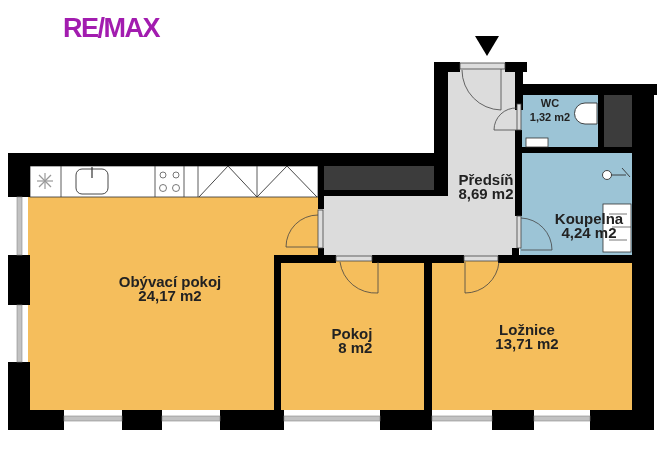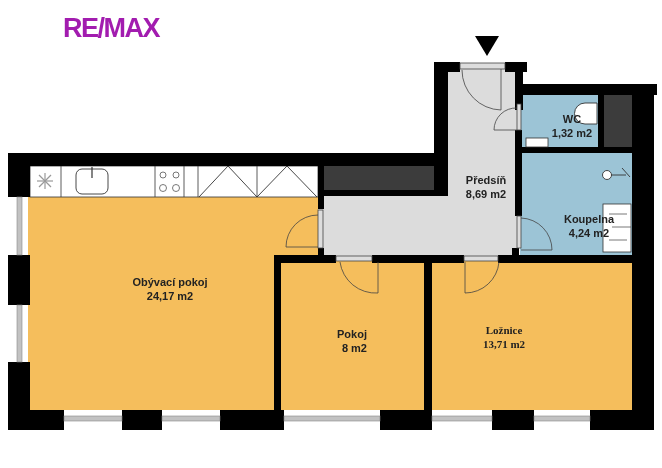--- a/index.html
+++ b/index.html
@@ -1,19 +1,19 @@
 <!DOCTYPE html>
 <html><head>
 <meta charset="utf-8">
 <style>
   html,body{margin:0;padding:0;background:#ffffff;}
   body{width:662px;height:468px;position:relative;overflow:hidden;font-family:"Liberation Sans",sans-serif;}
   .logo{position:absolute;left:63px;top:13px;font-family:"Liberation Sans",sans-serif;font-weight:700;font-size:27px;letter-spacing:-1.5px;color:#a21caf;line-height:30px;}
   svg.plan{position:absolute;left:0;top:0;}
-  .label{position:absolute;text-align:center;font-weight:700;color:#222;font-size:11px;line-height:14px;transform:translateX(-50%);white-space:nowrap;}
+  .label{position:absolute;text-align:center;font-weight:700;color:#222;font-size:15px;line-height:14px;transform:translateX(-50%);white-space:nowrap;}
   .label span{display:block;}
 </style>
 </head>
 <body>
 
 <div class="logo">RE/MAX</div>
 
 <svg class="plan" width="662" height="468" viewBox="0 0 662 468" xmlns="http://www.w3.org/2000/svg">
 
   <rect x="28" y="160" width="292" height="250" fill="#F5BE5C"></rect>
@@ -147,28 +147,28 @@
 </svg>
 
 <div class="label" style="left:131px;top:275px;margin-left:39px;">
   <span>Obývací pokoj</span>
   <span>24,17 m2</span>
 </div>
 <div class="label" style="left:486px;top:173px;">
   <span>Předsíň</span>
   <span>8,69 m2</span>
 </div>
-<div class="label" style="left:550px;top:112px;font-size:11px;margin-left:22px;">
+<div class="label" style="left:550px;top:96px;font-size:11px;">
   <span>WC</span>
   <span>1,32 m2</span>
 </div>
 <div class="label" style="left:589px;top:212px;">
   <span>Koupelna</span>
   <span>4,24 m2</span>
 </div>
 <div class="label" style="left:352px;top:327px;text-align:right;">
   <span>Pokoj</span>
   <span>8 m2</span>
 </div>
-<div class="label" style="left:504px;top:323px;font-family:Liberation Serif, serif;">
+<div class="label" style="left:527px;top:323px;">
   <span>Ložnice</span>
   <span>13,71 m2</span>
 </div>
 
 </body></html>

